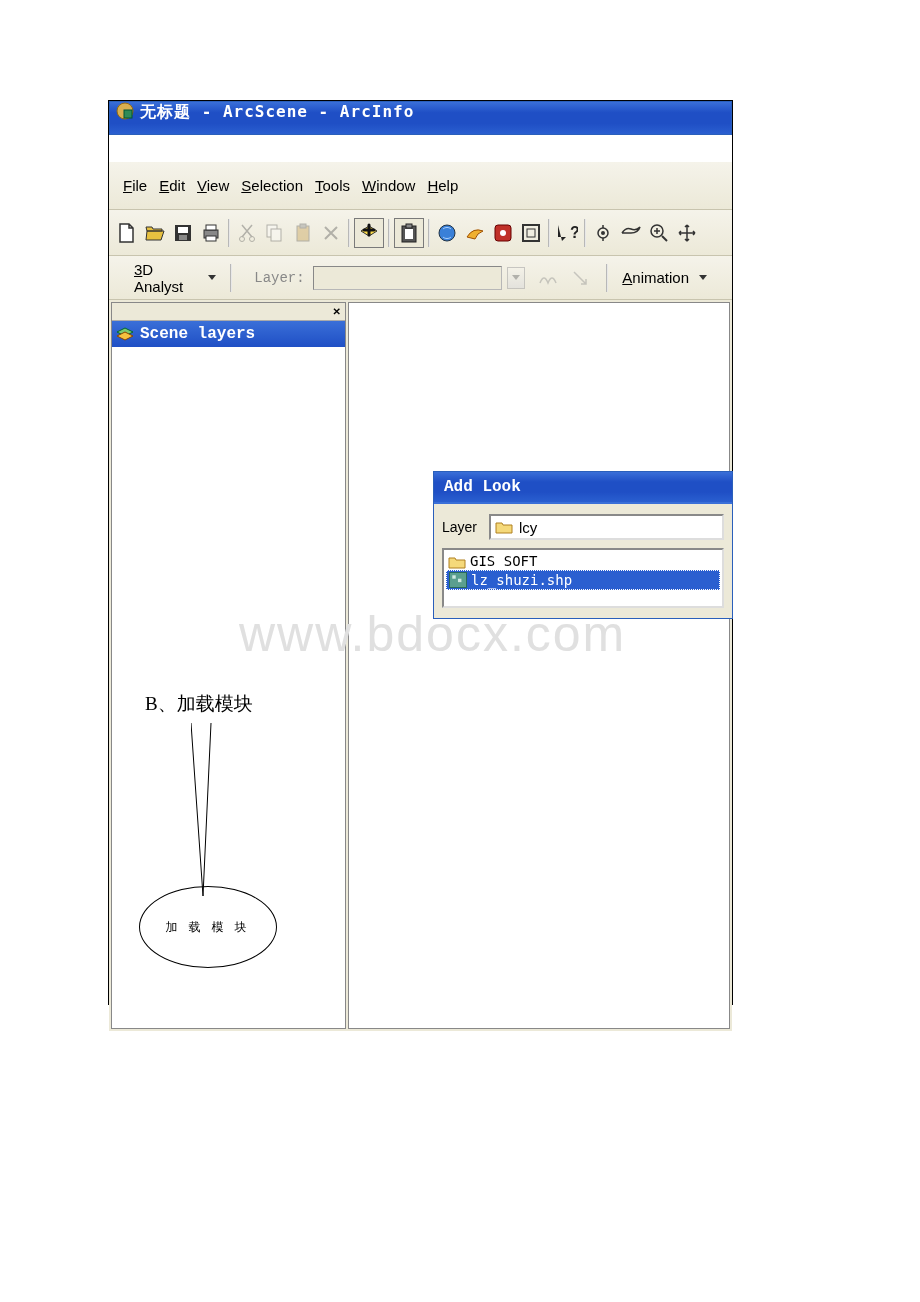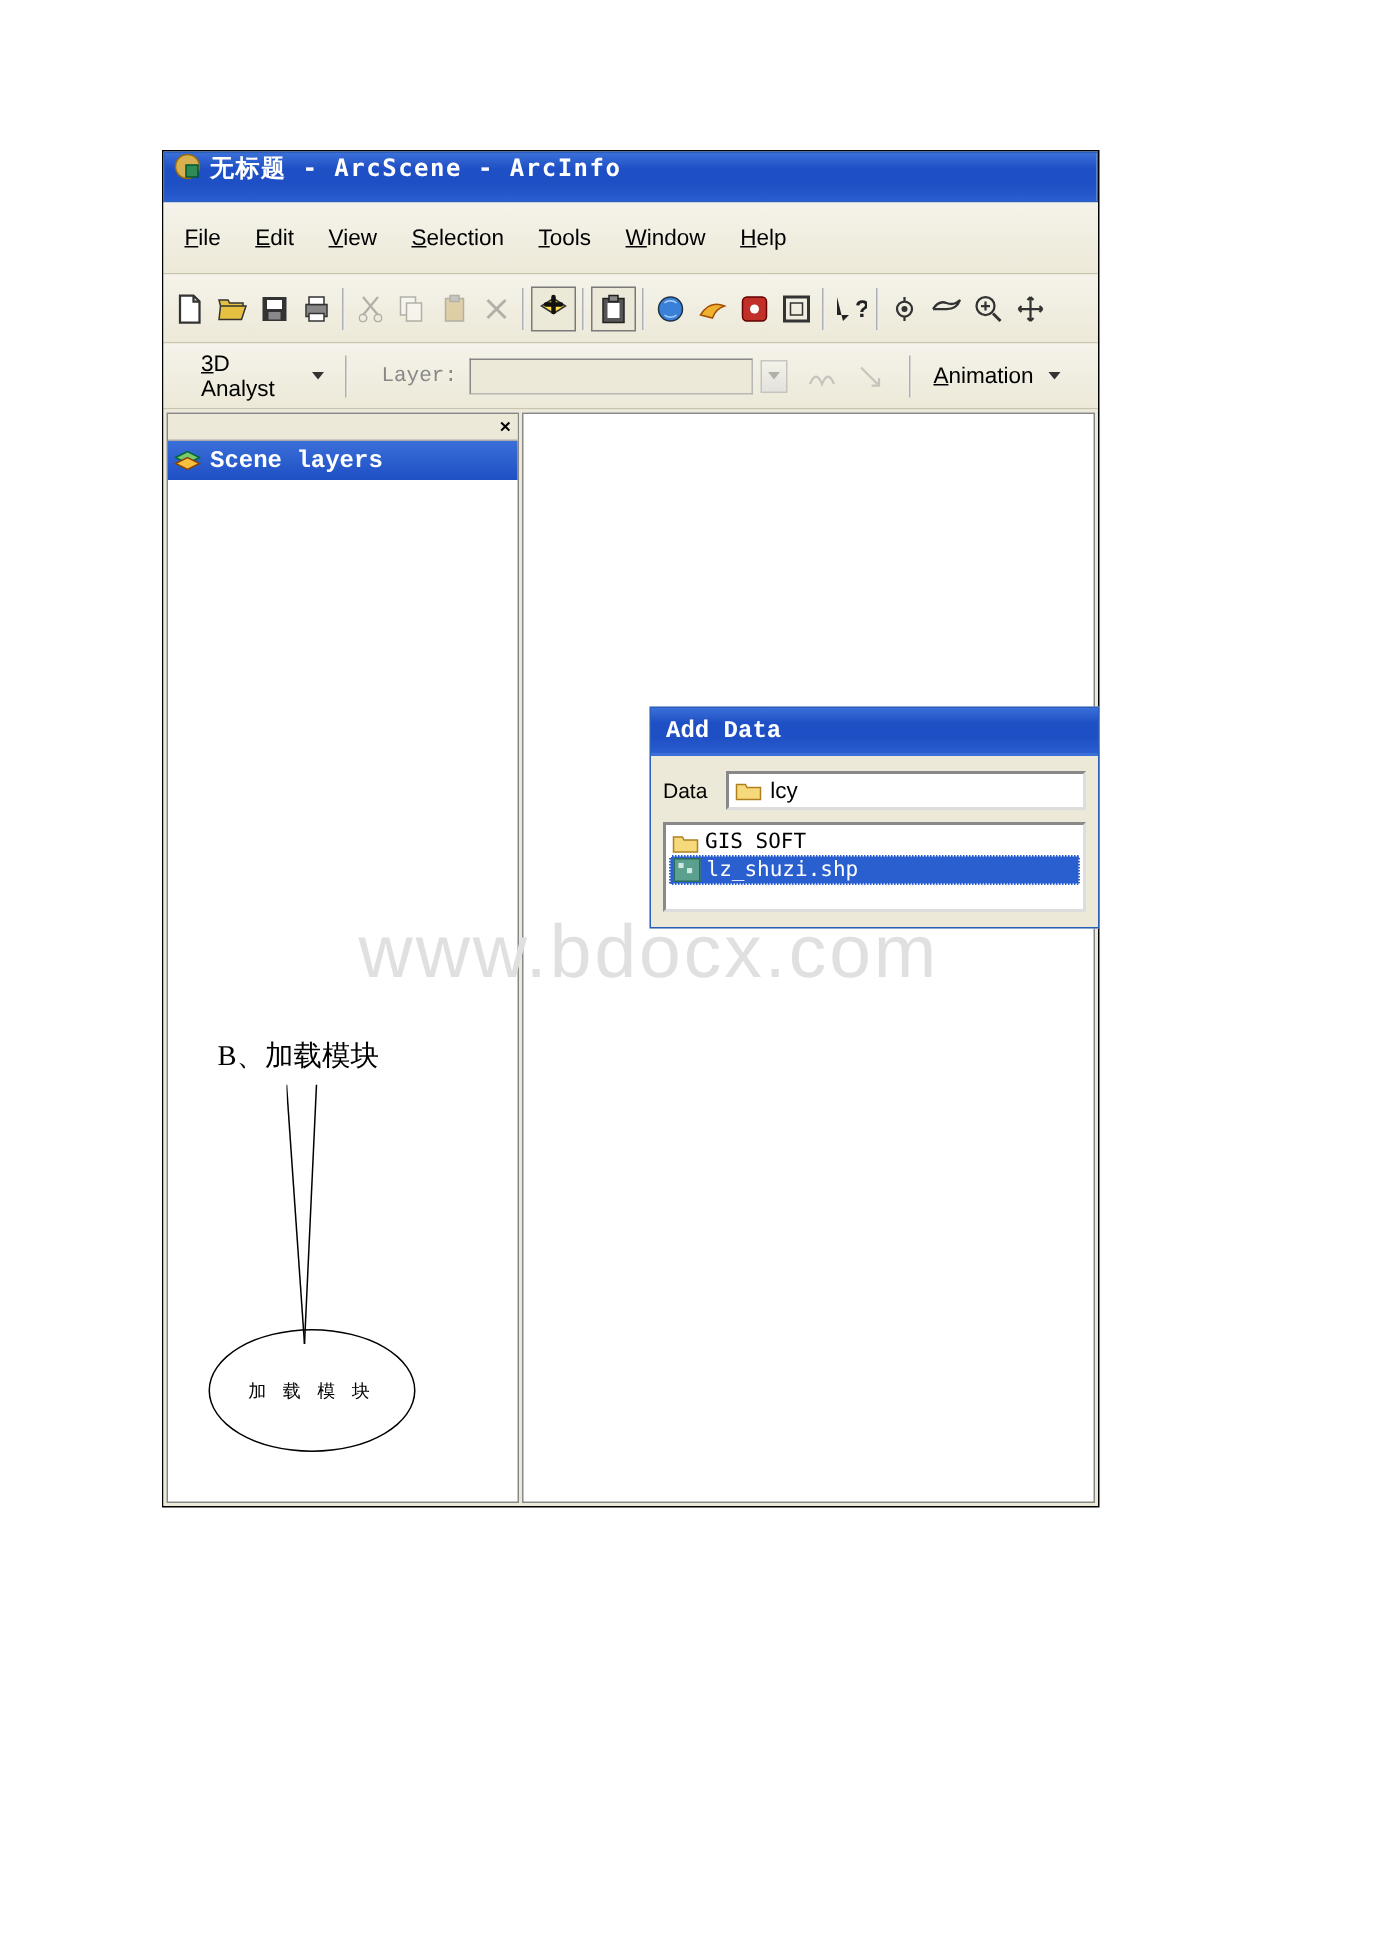--- a/index.html
+++ b/index.html
@@ -41,21 +41,22 @@
       font-weight: bold;
       letter-spacing: 1px;
     }
     .menubar {
       background: linear-gradient(to bottom, #f5f3ea, #ece9d8);
       height: 48px;
       display: flex;
       align-items: center;
       padding: 0 10px;
       border-bottom: 1px solid #c8c4ae;
-      gap: 15px;
+      gap: 4px;
+      margin-top: 27px;
     }
     .menu-item {
       font-family: "SimSun", Tahoma, sans-serif;
       font-size: 15px;
       color: #000;
       padding: 2px 4px;
       cursor: pointer;
     }
     .menu-item .u { text-decoration: underline; }
     .toolbar-row {
@@ -510,24 +511,24 @@
         </span>
         <span>Scene layers</span>
       </div>
     </div>
     <div class="viewport"></div>
   </div>
 
   <div class="watermark">www.bdocx.com</div>
 
   <div class="add-data-dialog">
-    <div class="dlg-title">Add Data</div>
+    <div class="dlg-title">Add Look</div>
     <div class="dlg-body">
       <div class="dlg-row">
-        <span class="look-label">Data</span>
+        <span class="look-label">Layer</span>
         <div class="look-field">
           <span class="folder-icon">
             <svg viewBox="0 0 18 14">
                 <path d="M1 3 h6 l1 2 h9 v8 h-16 z" fill="#f5d97a" stroke="#b08020"></path>
               </svg>
           </span>
           <span>lcy</span>
         </div>
       </div>
       <div class="file-list">

